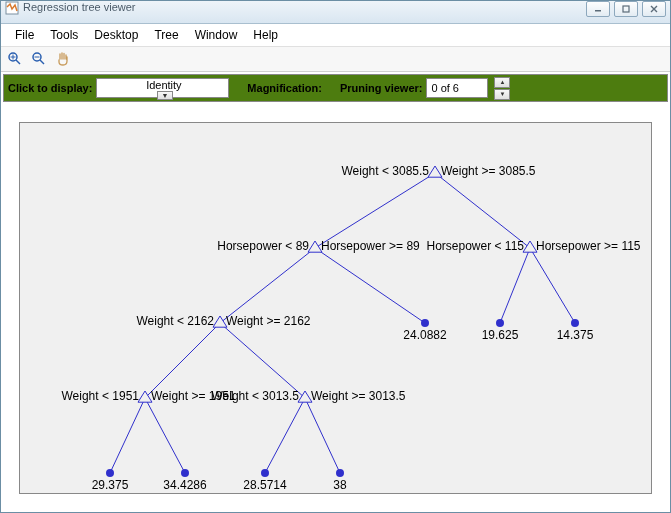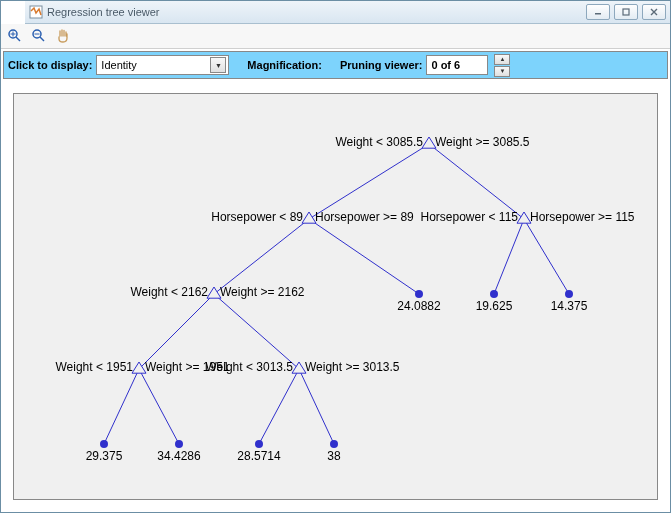--- a/index.html
+++ b/index.html
@@ -18,24 +18,22 @@
     border: 1px solid #6b8ea4;
     background: #fff;
     display: flex;
     flex-direction: column;
   }
   .titlebar {
     height: 22px;
     background: linear-gradient(#eef4f9, #d9e6f1);
     border-bottom: 1px solid #a9bfcf;
     display: flex;
-    align-items: center;
     padding: 0 4px;
     color: #4a5a68;
-    margin-left: 24px;
   }
   .titlebar .app-icon {
     width: 14px;
     height: 14px;
     margin-right: 4px;
     display: flex;
     align-items: center;
     justify-content: center;
   }
   .titlebar .title {
@@ -86,41 +84,42 @@
   }
   .tool-btn {
     width: 20px;
     height: 20px;
     display: flex;
     align-items: center;
     justify-content: center;
   }
   .controls-bar {
     height: 26px;
-    background: #7dd3fc;
+    background: #4d7c0f;
     border: 1px solid #888;
     margin: 2px;
     display: flex;
     align-items: center;
     padding: 0 4px;
     font-size: 11px;
     font-weight: bold;
     color: #000;
     gap: 4px;
   }
   .controls-bar .combo {
     font-weight: normal;
     height: 18px;
     border: 1px solid #888;
     background: #fff;
     display: flex;
     align-items: center;
     padding: 0 2px 0 4px;
     font-size: 11px;
     position: relative;
+    flex-direction: column;
   }
   .combo .combo-text {
     flex: 1;
   }
   .combo .combo-btn {
     width: 14px;
     height: 14px;
     border: 1px solid #888;
     background: linear-gradient(#f8f8f8, #e0e0e0);
     display: flex;
@@ -141,31 +140,31 @@
     height: 9px;
     border: 1px solid #888;
     background: linear-gradient(#f8f8f8, #e0e0e0);
     display: flex;
     align-items: center;
     justify-content: center;
     font-size: 6px;
     color: #333;
   }
   .textbox {
-    font-weight: bold;
+    font-weight: normal;
     height: 18px;
     border: 1px solid #888;
     background: #fff;
     padding: 0 4px;
     line-height: 18px;
     width: 52px;
   }
   .chart-area {
     flex: 1;
-    margin: 12px;
+    margin: 18px;
     border: 1px solid #888;
     background: #f0f0f0;
     position: relative;
     overflow: hidden;
   }
   .chart-svg {
     display: block;
   }
   .edge {
     stroke: #3030cc;
@@ -211,20 +210,28 @@
           </svg>
       </div>
       <div class="win-btn">
         <svg width="8" height="8" viewBox="0 0 8 8">
             <path d="M1 1 L7 7 M7 1 L1 7" stroke="#5b6b78" stroke-width="1.4"></path>
           </svg>
       </div>
     </div>
   </div>
 
+  <div class="menubar">
+    <div class="menu-item">File</div>
+    <div class="menu-item">Tools</div>
+    <div class="menu-item">Desktop</div>
+    <div class="menu-item">Tree</div>
+    <div class="menu-item">Window</div>
+    <div class="menu-item">Help</div>
+  </div>
 
   <div class="toolbar">
     <div class="tool-btn">
       <svg width="16" height="16" viewBox="0 0 16 16">
         <circle cx="6" cy="6" r="4" fill="none" stroke="#2a5fb0" stroke-width="1.5"></circle>
         <line x1="9" y1="9" x2="13" y2="13" stroke="#2a5fb0" stroke-width="1.5"></line>
         <line x1="6" y1="3.5" x2="6" y2="8.5" stroke="#2a5fb0" stroke-width="1"></line>
         <line x1="3.5" y1="6" x2="8.5" y2="6" stroke="#2a5fb0" stroke-width="1"></line>
       </svg>
     </div>

